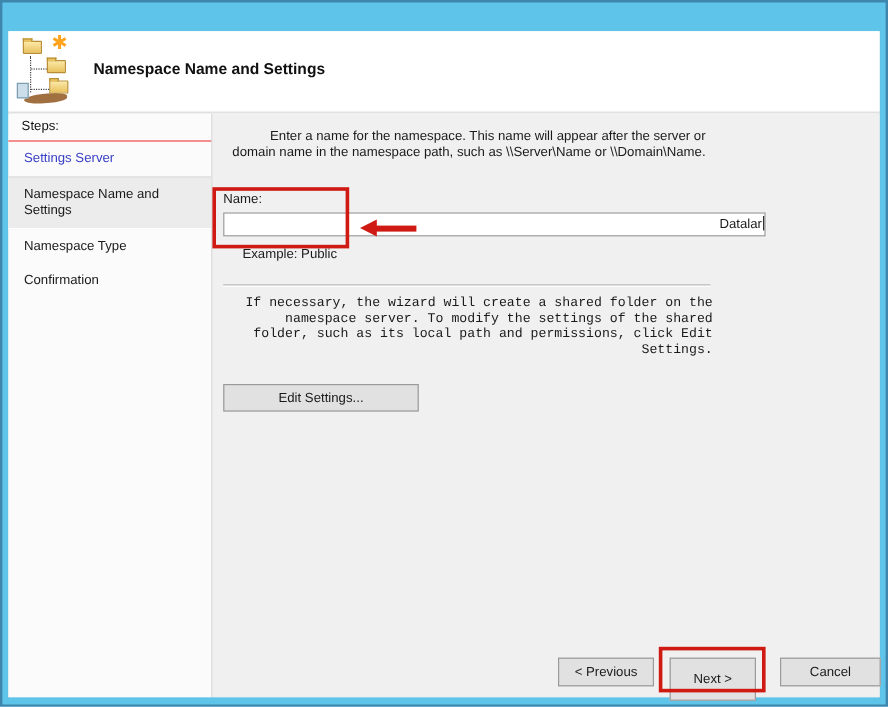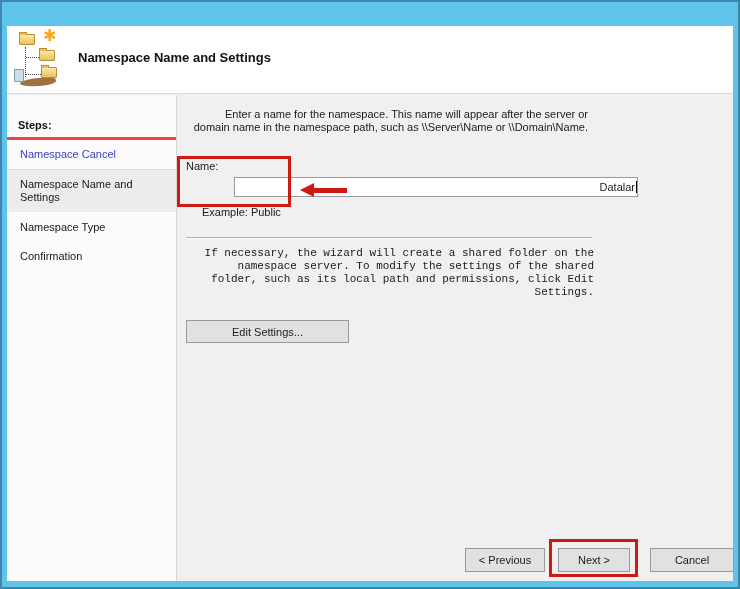--- a/index.html
+++ b/index.html
@@ -45,41 +45,41 @@
   .wline-h1{position:absolute;left:14px;top:26px;width:13px;border-top:1px dotted #444;}
   .wline-h2{position:absolute;left:14px;top:43px;width:15px;border-top:1px dotted #444;}
   .wpage{position:absolute;left:2px;top:38px;width:10px;height:13px;background:#CBDEE9;
       border:1px solid #7E9EB0;}
   .wbase{position:absolute;left:8px;top:47px;width:36px;height:8px;background:#96602C;
       border-radius:60% 40% 50% 50%;transform:rotate(-4deg);opacity:.9;}
 
   
   .sidebar{position:absolute;left:0;top:69px;bottom:0;width:170px;background:#FBFBFB;
            border-right:1px solid #D8D8D8;}
-  .steps-heading{padding:24px 11px 6px;font-weight:bold;color:#111;
-           border-bottom:3px solid #ef4444;}
+  .steps-heading{padding:4px 11px 6px;font-weight:normal;color:#111;
+           border-bottom:1px solid #ef4444;}
   .step{padding:8px 13px;line-height:13px;cursor:default;}
   .step.visited{color:#3A41C6;cursor:pointer;}
   .step.current{background:#ECECEC;border-top:1px solid #DCDCDC;border-bottom:1px solid #FFFFFF;}
 
   .main{position:absolute;left:171px;top:69px;right:0;bottom:0;background:#F0F0F0;text-align:right;}
   .intro{position:absolute;left:8px;top:13px;width:402px;line-height:13px;}
   .name-label{position:absolute;left:8px;top:65px;}
-  .fake-input{position:absolute;left:8px;top:82px;width:404px;height:20px;background:#fff;
-           border:1px solid #9A9A9A;line-height:18px;padding-left:3px;cursor:text;overflow:hidden;margin-left:48px;}
+  .fake-input{position:absolute;left:8px;top:82px;width:452px;height:20px;background:#fff;
+           border:1px solid #9A9A9A;line-height:18px;padding-left:3px;cursor:text;overflow:hidden;}
   .caret{display:inline-block;width:1px;height:12px;background:#000;vertical-align:-2px;margin-left:1px;}
   .example{position:absolute;left:24px;top:111px;}
   .divider{position:absolute;left:8px;top:142px;width:406px;height:2px;
            border-top:1px solid #AFAFAF;border-bottom:1px solid #FFFFFF;}
   .note{position:absolute;left:8px;top:152px;width:408px;line-height:13px;font-family:Liberation Mono, monospace;}
   .btn{background:#E1E1E1;border:1px solid #9A9A9A;font-size:11px;color:#1a1a1a;
            display:flex;align-items:center;justify-content:center;cursor:pointer;}
   .edit-btn{position:absolute;left:8px;top:225px;width:163px;height:23px;}
   .prev-btn{position:absolute;left:287px;top:453px;width:80px;height:24px;}
-  .next-btn{position:absolute;left:380px;top:453px;width:72px;height:24px;}
+  .next-btn{position:absolute;left:380px;top:453px;width:72px;height:36px;}
   .cancel-btn{position:absolute;left:472px;top:453px;width:84px;height:24px;}
 
   
   .annotation-layer{position:absolute;left:0;top:0;width:740px;height:589px;pointer-events:none;}
   .ann-box{position:absolute;border:3px solid #CE1A12;}
   .ann-box.name{left:177px;top:156px;width:114px;height:51px;}
   .ann-box.next{left:549px;top:539px;width:89px;height:38px;}
   .ann-arrow{position:absolute;left:300px;top:183px;width:50px;height:14px;}
   .ann-arrow .head{position:absolute;left:0;top:0;width:0;height:0;
        border-top:7px solid transparent;border-bottom:7px solid transparent;
@@ -104,21 +104,21 @@
         <div class="wf wf1"></div>
           <div class="wf wf2"></div>
           <div class="wf wf3"></div>
         <div class="wstar">✱</div>
       </div>
       <div class="header-title">Namespace Name and Settings</div>
     </div>
 
     <div class="sidebar">
       <div class="steps-heading">Steps:</div>
-      <div class="step visited">Namespace Cancel</div>
+      <div class="step visited">Settings Server</div>
       <div class="step current">Namespace Name and Settings</div>
       <div class="step">Namespace Type</div>
       <div class="step">Confirmation</div>
     </div>
 
     <div class="main">
       <div class="intro">Enter a name for the namespace. This name will appear after the server or domain name in the namespace path, such as \\Server\Name or \\Domain\Name.</div>
 
       <div class="name-label">Name:</div>
       <div class="fake-input">

